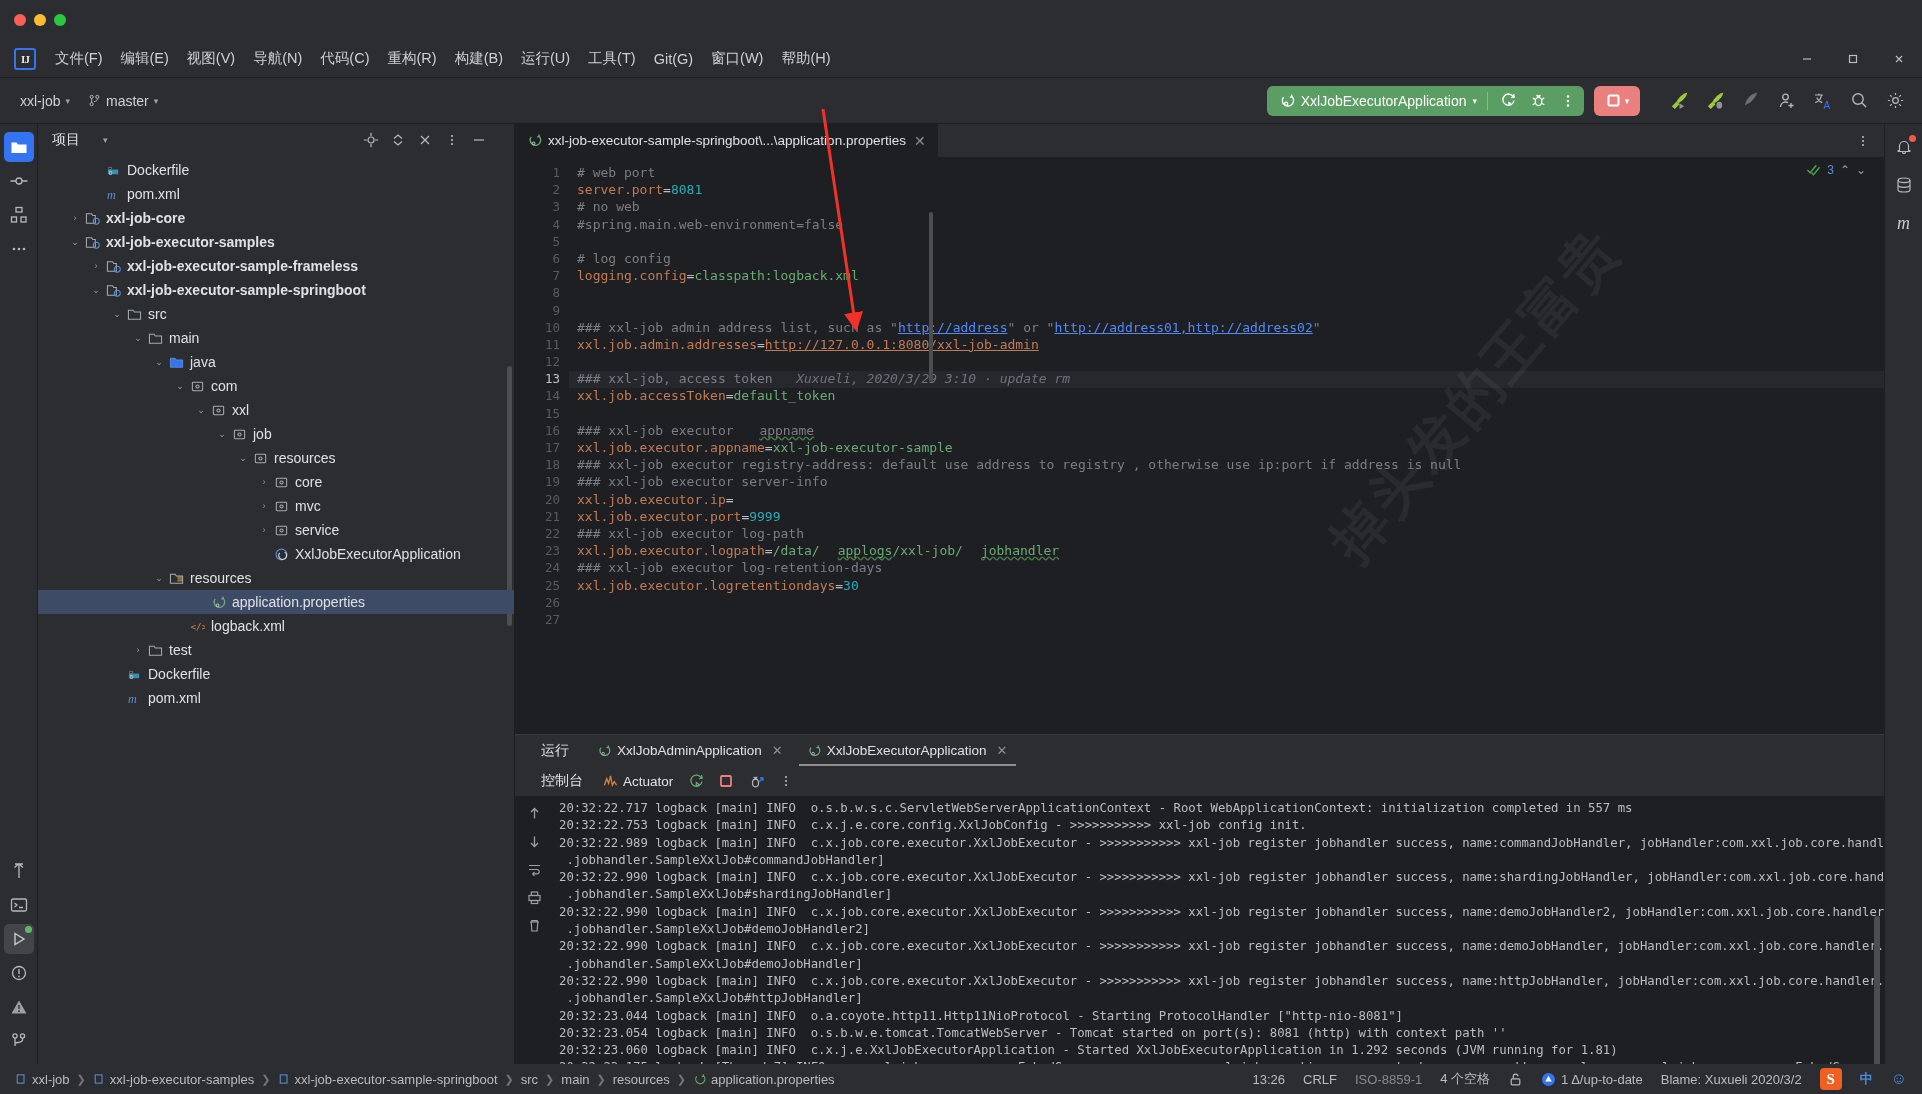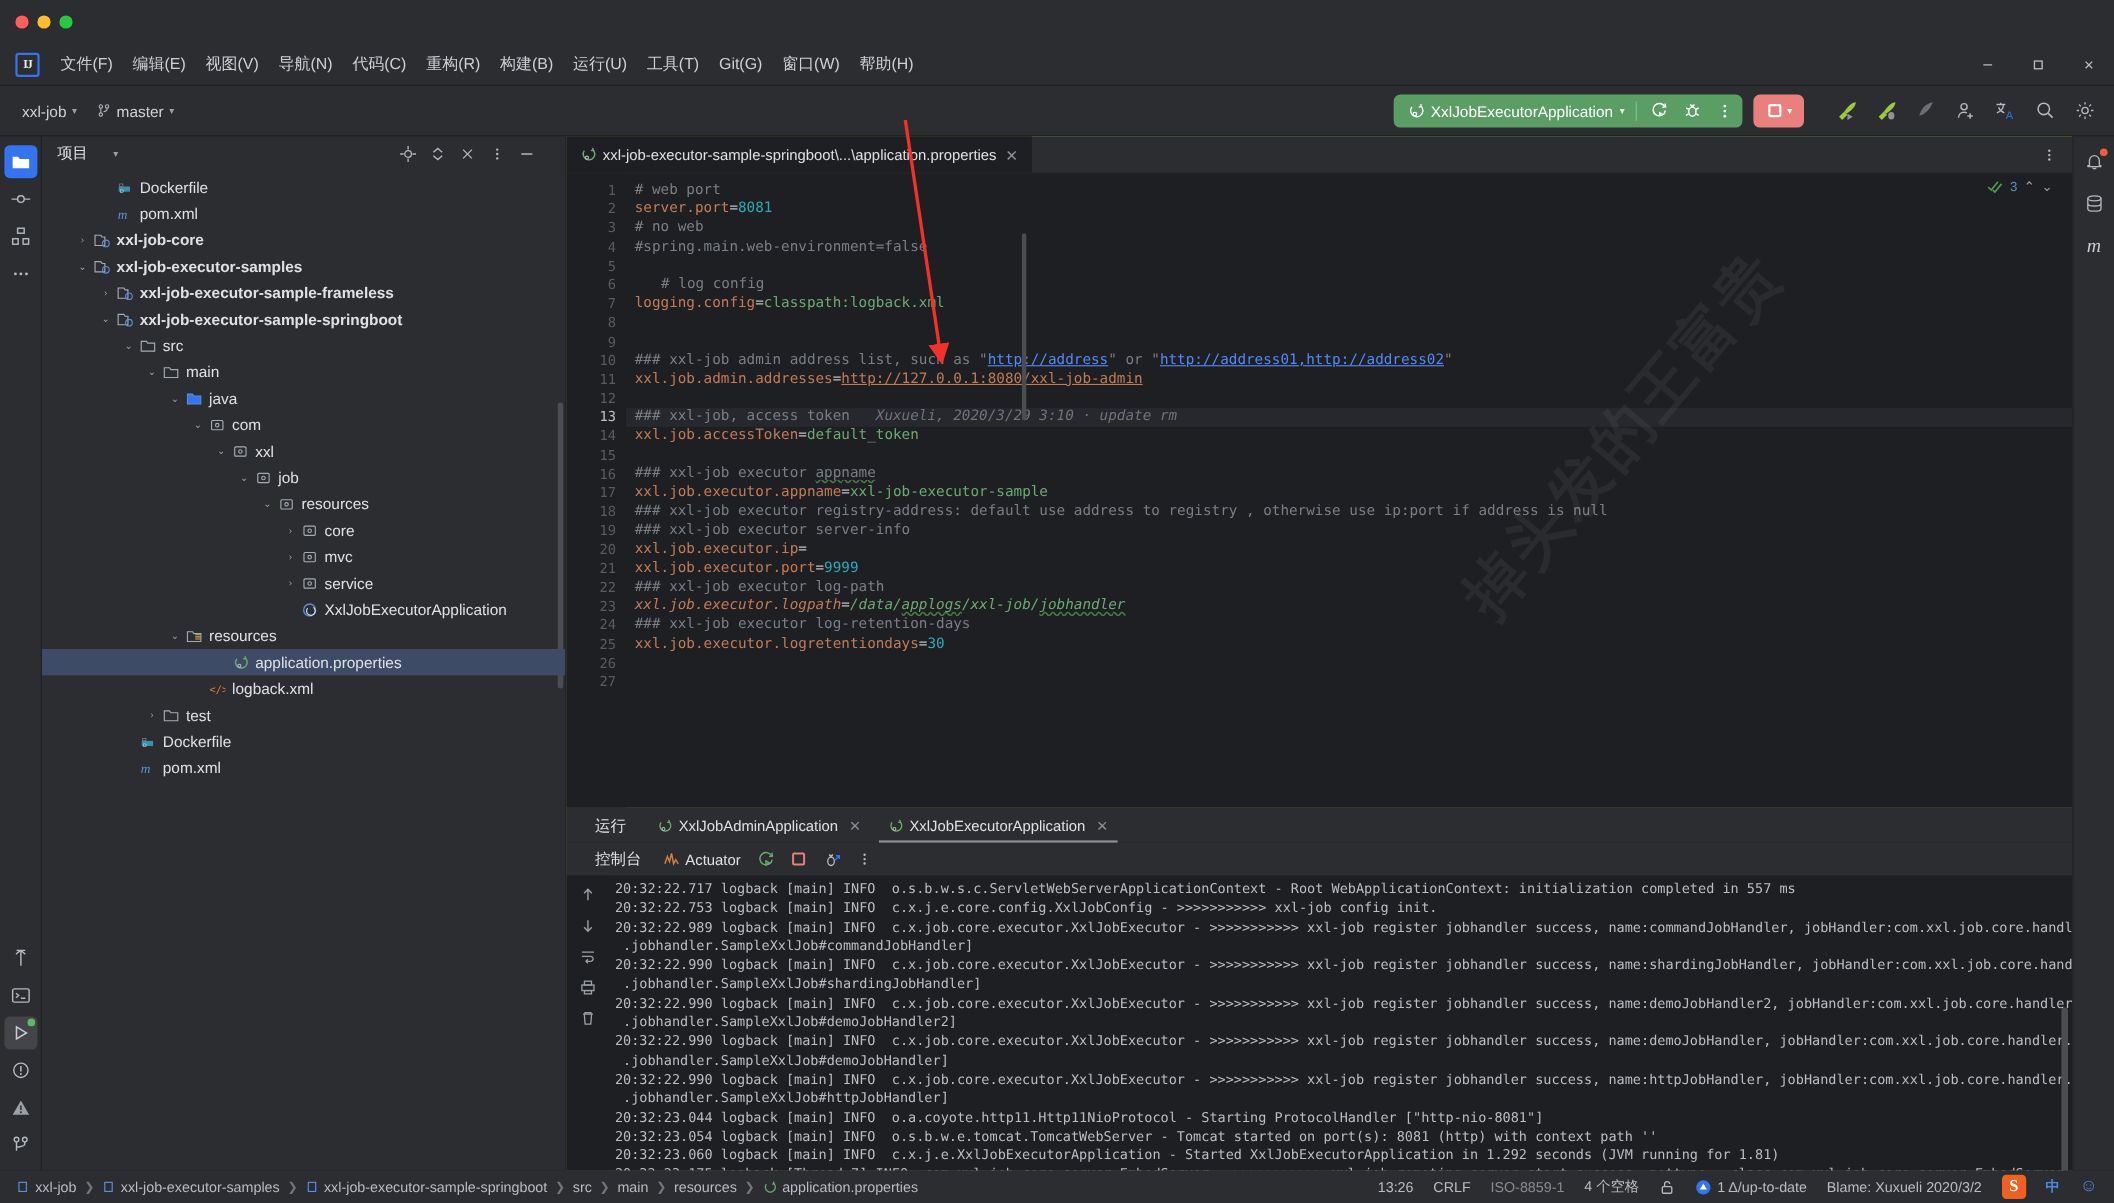--- a/index.html
+++ b/index.html
@@ -124,21 +124,21 @@
      font-size: 13px; position: relative; overflow: hidden; }
   .cline { height: 17.2px; white-space: pre; color: #bcbec4; }
   .cline.hl { background: #26282e; }
   .key { color: #c27b55; }
   .val { color: #6aab73; }
   .num { color: #2aacb8; }
   .cmt { color: #7a7e85; }
   .lnk { color: #548af7; text-decoration: underline; }
   .lnk2 { color: #c27b55; text-decoration: underline; }
   .annot { color: #6f737a; font-style: italic; }
-  .sq { text-decoration: underline wavy #4b7a4b; text-decoration-skip-ink: none; }
+  .sq { text-decoration: underline wavy #4b7a4b; text-decoration-skip-ink: none; margin-left: 18px; }
   .insp { position: absolute; right: 18px; top: 4px; display: flex; align-items: center; gap: 6px;
      font-size: 12px; color: #9b9fa6; }
   .vscroll { position: absolute; left: 360px; top: 54px; width: 4px; height: 170px;
      background: #4b4d51; border-radius: 2px;}
 
   .watermark {
     position: absolute; pointer-events: none; font-size: 56px; color: rgba(255,255,255,.055);
     font-family: "DejaVu Sans", sans-serif; transform: rotate(-50deg);
     white-space: nowrap; font-weight: bold; letter-spacing: 3px;
   }
@@ -762,38 +762,38 @@
             <div>27</div>
           </div>
         <div class="codecol" id="codecol">
           <div class="watermark" style="left:700px; top:200px;">掉头发的王富贵</div>
           <div class="vscroll"></div>
         <div class="cline" style="padding-left: 8px;"><span class="cmt"># web port</span></div>
             <div class="cline" style="padding-left: 8px;"><span class="key">server.port</span>=<span class="num">8081</span></div>
             <div class="cline" style="padding-left: 8px;"><span class="cmt"># no web</span></div>
             <div class="cline" style="padding-left: 8px;"><span class="cmt">#spring.main.web-environment=false</span></div>
             <div class="cline" style="padding-left: 8px;">&nbsp;</div>
-            <div class="cline" style="padding-left: 8px; margin-left: 24px;"><span class="cmt"># log config</span></div>
+            <div class="cline" style="padding-left: 8px;"><span class="cmt"># log config</span></div>
             <div class="cline" style="padding-left: 8px;"><span class="key">logging.config</span>=<span class="val">classpath:logback.xml</span></div>
             <div class="cline" style="padding-left: 8px;">&nbsp;</div>
             <div class="cline" style="padding-left: 8px;">&nbsp;</div>
             <div class="cline" style="padding-left: 8px;"><span class="cmt">### xxl-job admin address list, such as "</span><span class="lnk">http://address</span><span class="cmt">" or "</span><span class="lnk">http://address01,http://address02</span><span class="cmt">"</span></div>
             <div class="cline" style="padding-left: 8px;"><span class="key">xxl.job.admin.addresses</span>=<span class="lnk2">http://127.0.0.1:8080/xxl-job-admin</span></div>
             <div class="cline" style="padding-left: 8px;">&nbsp;</div>
             <div class="cline hl" style="padding-left: 8px;"><span class="cmt">### xxl-job, access token</span>   <span class="annot">Xuxueli, 2020/3/29 3:10 · update rm</span></div>
             <div class="cline" style="padding-left: 8px;"><span class="key">xxl.job.accessToken</span>=<span class="val">default_token</span></div>
             <div class="cline" style="padding-left: 8px;">&nbsp;</div>
             <div class="cline" style="padding-left: 8px;"><span class="cmt">### xxl-job executor <span class="sq">appname</span></span></div>
             <div class="cline" style="padding-left: 8px;"><span class="key">xxl.job.executor.appname</span>=<span class="val">xxl-job-executor-sample</span></div>
             <div class="cline" style="padding-left: 8px;"><span class="cmt">### xxl-job executor registry-address: default use address to registry , otherwise use ip:port if address is null</span></div>
             <div class="cline" style="padding-left: 8px;"><span class="cmt">### xxl-job executor server-info</span></div>
             <div class="cline" style="padding-left: 8px;"><span class="key">xxl.job.executor.ip</span>=</div>
             <div class="cline" style="padding-left: 8px;"><span class="key">xxl.job.executor.port</span>=<span class="num">9999</span></div>
             <div class="cline" style="padding-left: 8px;"><span class="cmt">### xxl-job executor log-path</span></div>
-            <div class="cline" style="padding-left: 8px; font-style: italic;"><span class="key">xxl.job.executor.logpath</span>=<span class="val">/data/<span class="sq">applogs</span>/xxl-job/<span class="sq">jobhandler</span></span></div>
+            <div class="cline" style="padding-left: 8px;"><span class="key">xxl.job.executor.logpath</span>=<span class="val">/data/<span class="sq">applogs</span>/xxl-job/<span class="sq">jobhandler</span></span></div>
             <div class="cline" style="padding-left: 8px;"><span class="cmt">### xxl-job executor log-retention-days</span></div>
             <div class="cline" style="padding-left: 8px;"><span class="key">xxl.job.executor.logretentiondays</span>=<span class="num">30</span></div>
             <div class="cline" style="padding-left: 8px;">&nbsp;</div>
           </div>
         <div class="insp">
           <svg width="15" height="15" viewBox="0 0 16 16">
             <path d="M1.5 8.5l3 3 6.5-8M6 11.5l2 2 6.5-8" fill="none" stroke="#4a9e4f" stroke-width="1.6"></path>
           </svg>
           <span style="color:#5a8fd6">3</span>
           <span>⌃</span>

